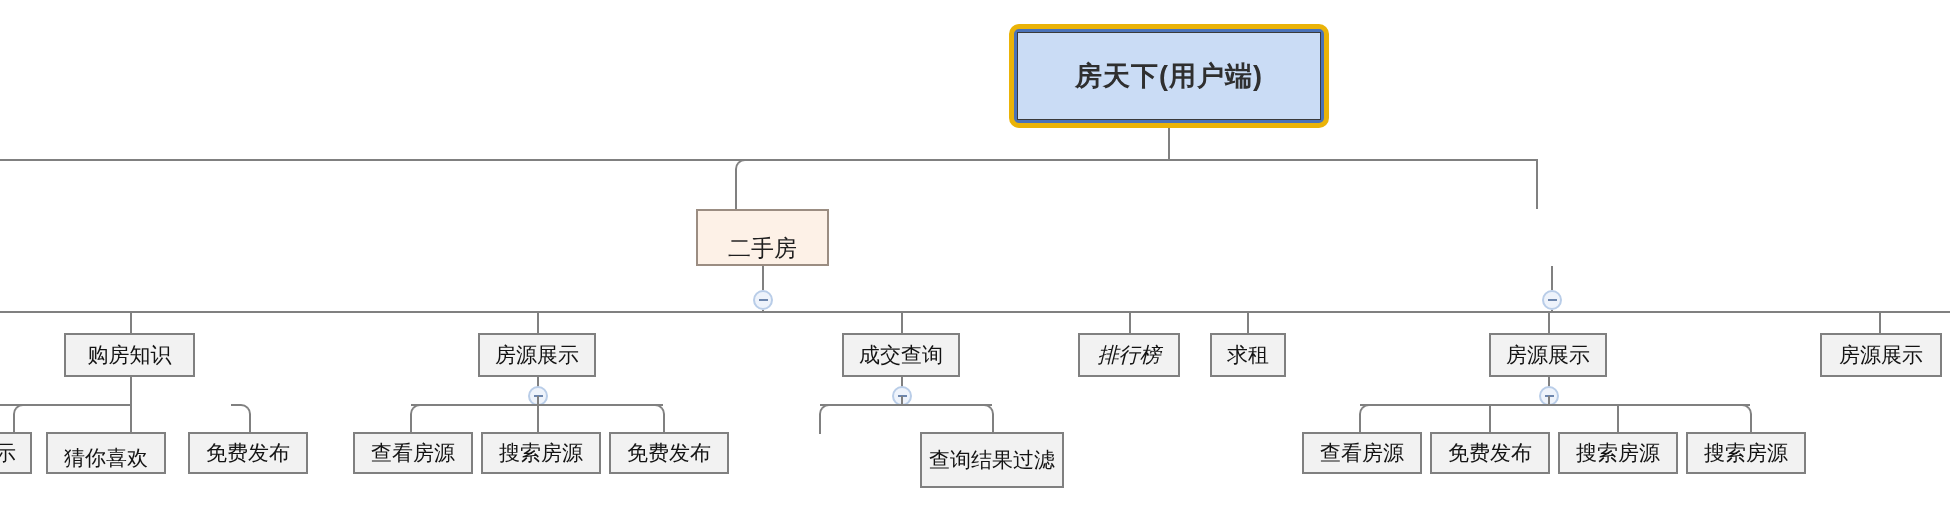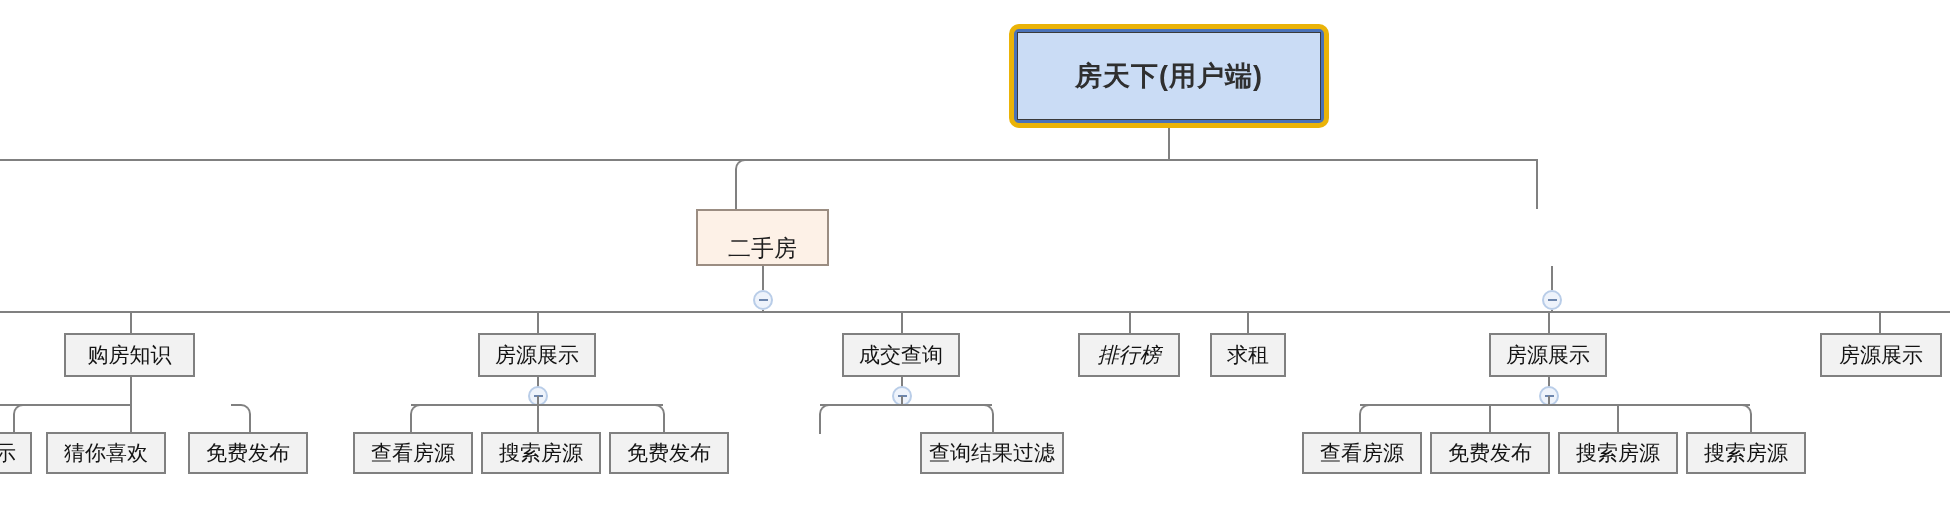--- a/index.html
+++ b/index.html
@@ -205,21 +205,21 @@
   <div class="hline" style="left:0px; top:404px; width:131px;"></div>
   <div class="vline" style="left:130px; top:377px; height:27px;"></div>
 
   <div class="elbow tl" style="left:13px; top:404px; width:18px; height:28px;"></div>
   <div class="vline" style="left:130px; top:404px; height:28px;"></div>
   <div class="elbow tr" style="left:231px; top:404px; width:18px; height:28px;"></div>
 
   <div class="node leaf" style="left:-42px; top:432px; width:74px; height:42px;">
     <span>展示</span>
   </div>
-  <div class="node leaf" style="left:46px; top:432px; width:120px; height:42px;">
+  <div class="node leaf" style="left:46px; top:432px; width:120px; height:42px;align-items:flex-end;">
     <span>猜你喜欢</span>
   </div>
   <div class="node leaf" style="left:188px; top:432px; width:120px; height:42px;">
     <span>免费发布</span>
   </div>
 
   <div class="hline" style="left:411px; top:404px; width:252px;"></div>
   <div class="vline" style="left:537px; top:396px; height:8px;"></div>
   <div class="elbow tl" style="left:410px; top:404px; width:18px; height:28px;"></div>
   <div class="vline" style="left:537px; top:404px; height:28px;"></div>
@@ -233,21 +233,21 @@
   </div>
   <div class="node leaf" style="left:609px; top:432px; width:120px; height:42px;">
     <span>免费发布</span>
   </div>
 
   <div class="hline" style="left:820px; top:404px; width:172px;"></div>
   <div class="vline" style="left:901px; top:396px; height:8px;"></div>
   <div class="elbow tl" style="left:819px; top:404px; width:18px; height:28px;"></div>
   <div class="elbow tr" style="left:974px; top:404px; width:18px; height:28px;"></div>
 
-  <div class="node leaf" style="left:920px; top:432px; width:144px; height:42px;">
+  <div class="node leaf" style="left:920px; top:432px; width:144px; height:56px;">
     <span>查询结果过滤</span>
   </div>
 
   <div class="hline" style="left:1360px; top:404px; width:390px;"></div>
   <div class="vline" style="left:1548px; top:396px; height:8px;"></div>
   <div class="elbow tl" style="left:1359px; top:404px; width:18px; height:28px;"></div>
   <div class="vline" style="left:1489px; top:404px; height:28px;"></div>
   <div class="vline" style="left:1617px; top:404px; height:28px;"></div>
   <div class="elbow tr" style="left:1732px; top:404px; width:18px; height:28px;"></div>
 

